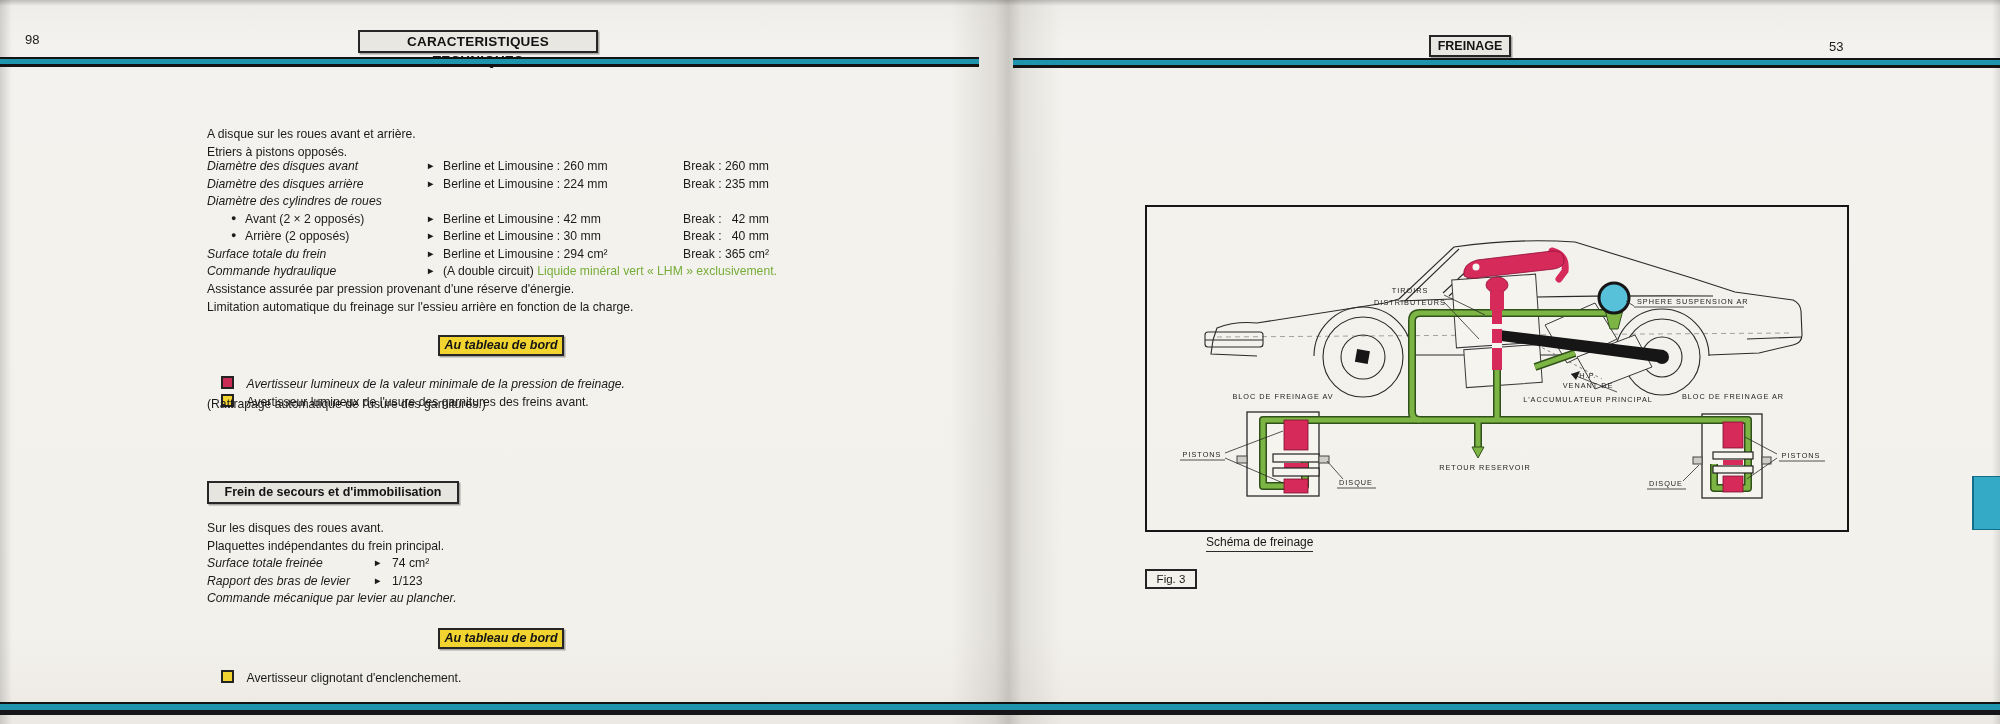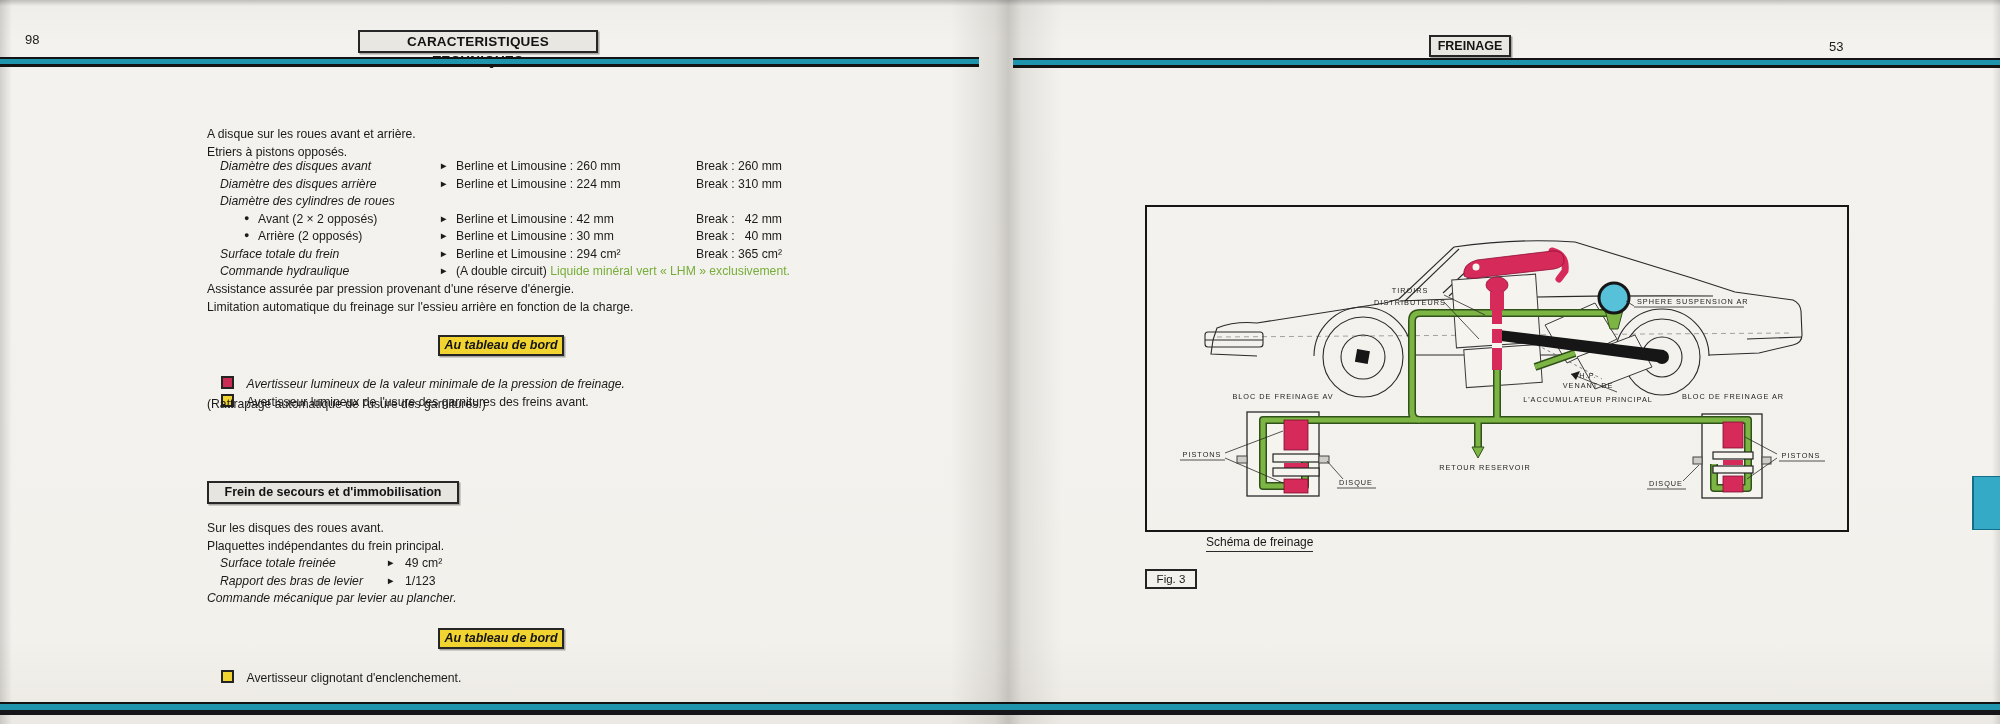--- a/index.html
+++ b/index.html
@@ -30,21 +30,21 @@
   .header-right{left:1429px;top:35px;width:78px;height:18px;line-height:18px;font-size:12.5px;}
 
   .section-box{position:absolute;border:2px solid #262626;background:#e7e5e0;box-shadow:1.5px 1.5px 0 #a8a6a0;
     font-weight:bold;font-size:12.5px;color:#131313;text-align:center;left:207px;width:248px;height:19px;line-height:19px;}
   #sec1-box{top:86px;}
   #sec2-box{top:481px;}
 
   .tblock{position:absolute;left:207px;font-size:12.2px;}
   .tline{position:absolute;left:0;white-space:pre;}
   .it{font-style:italic;}
-  .spec-row{position:absolute;left:0;width:800px;height:17px;margin-left:13px;}
+  .spec-row{position:absolute;left:0;width:800px;height:17px;}
   .lbl{position:absolute;left:0;white-space:pre;}
   .lbl-ind{left:38px;}
   .blt{position:absolute;left:24px;font-size:9px;top:1px;}
   .arrow{position:absolute;left:219px;font-size:9.5px;top:1px;}
   .arrow-s2{left:166px;}
   .val{position:absolute;left:236px;white-space:pre;}
   .val-s2{left:185px;}
   .brk{position:absolute;left:476px;white-space:pre;}
   .green{color:#76ad3a;}
 
@@ -92,21 +92,21 @@
     <div class="spec-row" style="top:0;">
       <span class="lbl it">Diamètre des disques avant</span>
       <span class="arrow">►</span>
       <span class="val">Berline et Limousine : 260 mm</span>
       <span class="brk">Break : 260 mm</span>
     </div>
     <div class="spec-row" style="top:17.5px;">
       <span class="lbl it">Diamètre des disques arrière</span>
       <span class="arrow">►</span>
       <span class="val">Berline et Limousine : 224 mm</span>
-      <span class="brk">Break : 310 mm</span>
+      <span class="brk">Break : 235 mm</span>
     </div>
     <div class="spec-row" style="top:35px;">
       <span class="lbl it">Diamètre des cylindres de roues</span>
     </div>
     <div class="spec-row" style="top:52.5px;">
       <span class="blt">●</span>
       <span class="lbl lbl-ind">Avant (2 × 2 opposés)</span>
       <span class="arrow">►</span>
       <span class="val">Berline et Limousine : 42 mm</span>
       <span class="brk">Break :   42 mm</span>
@@ -150,21 +150,21 @@
 
   <div class="tblock" style="top:521px;">
     <div class="tline" style="top:0;">Sur les disques des roues avant.</div>
     <div class="tline" style="top:17.5px;">Plaquettes indépendantes du frein principal.</div>
   </div>
 
   <div class="tblock" style="top:556px;">
     <div class="spec-row" style="top:0;">
       <span class="lbl it">Surface totale freinée</span>
       <span class="arrow arrow-s2">►</span>
-      <span class="val val-s2">49 cm²</span>
+      <span class="val val-s2">74 cm²</span>
     </div>
     <div class="spec-row" style="top:17.5px;">
       <span class="lbl it">Rapport des bras de levier</span>
       <span class="arrow arrow-s2">►</span>
       <span class="val val-s2">1/123</span>
     </div>
   </div>
 
   <div class="tblock it" style="top:591px;">Commande mécanique par levier au plancher.</div>
 

